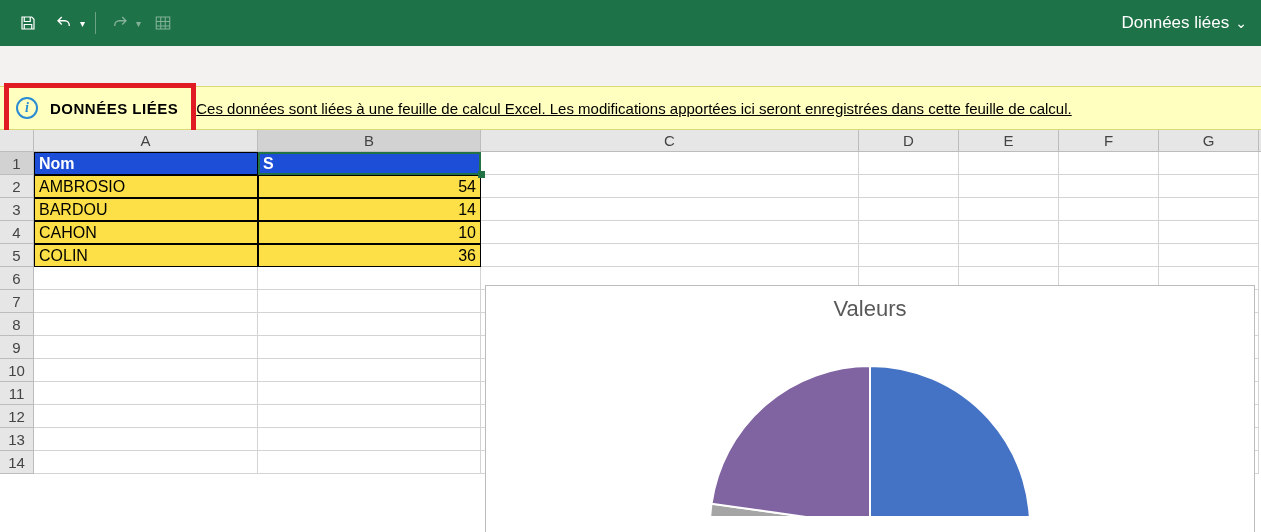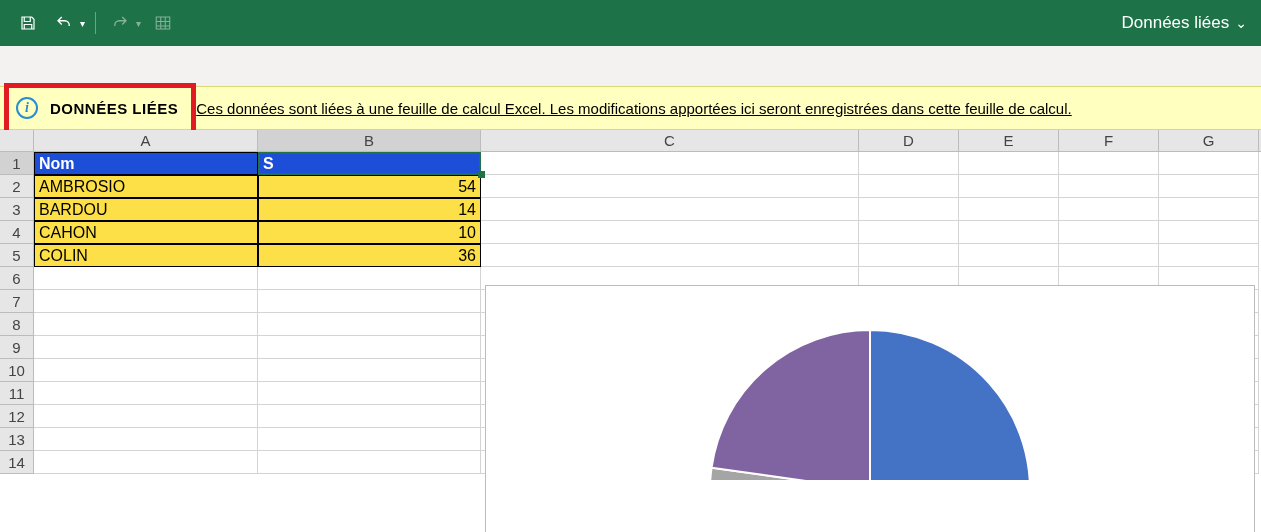--- a/index.html
+++ b/index.html
@@ -297,20 +297,21 @@
       <div class="cell wN"></div>
       <div class="cell wN"></div>
       <div class="cell wN"></div>
       <div class="cell wN"></div>
     </div>
 
   <div class="active-outline" style="left:258px; top:22px; width:223px; height:23px;"></div>
   <div class="fillhandle" style="left:478px; top:41px;"></div>
 
   <div class="chartbox">
+    <div class="ctitle">Valeurs</div>
     <svg id="pie" width="320" height="180" viewBox="0 0 320 180">
         <path d="M 160 190 L 160 30 A 160 160 0 1 1 125.43714848376263 346.2223072901771 Z" fill="#4472c4" stroke="#fff" stroke-width="2"></path>
         <path d="M 160 190 L 125.43714848376263 346.2223072901771 A 160 160 0 0 1 18.238182485069615 264.18616511765237 Z" fill="#ed7d31" stroke="#fff" stroke-width="2"></path>
         <path d="M 160 190 L 18.238182485069615 264.18616511765237 A 160 160 0 0 1 1.5648143968528814 167.6775457689723 Z" fill="#a5a5a5" stroke="#fff" stroke-width="2"></path>
         <path d="M 160 190 L 1.5648143968528814 167.6775457689723 A 160 160 0 0 1 159.99999999999997 30 Z" fill="#8064a2" stroke="#fff" stroke-width="2"></path>
       </svg>
   </div>
 </div>
 
 </body></html>

